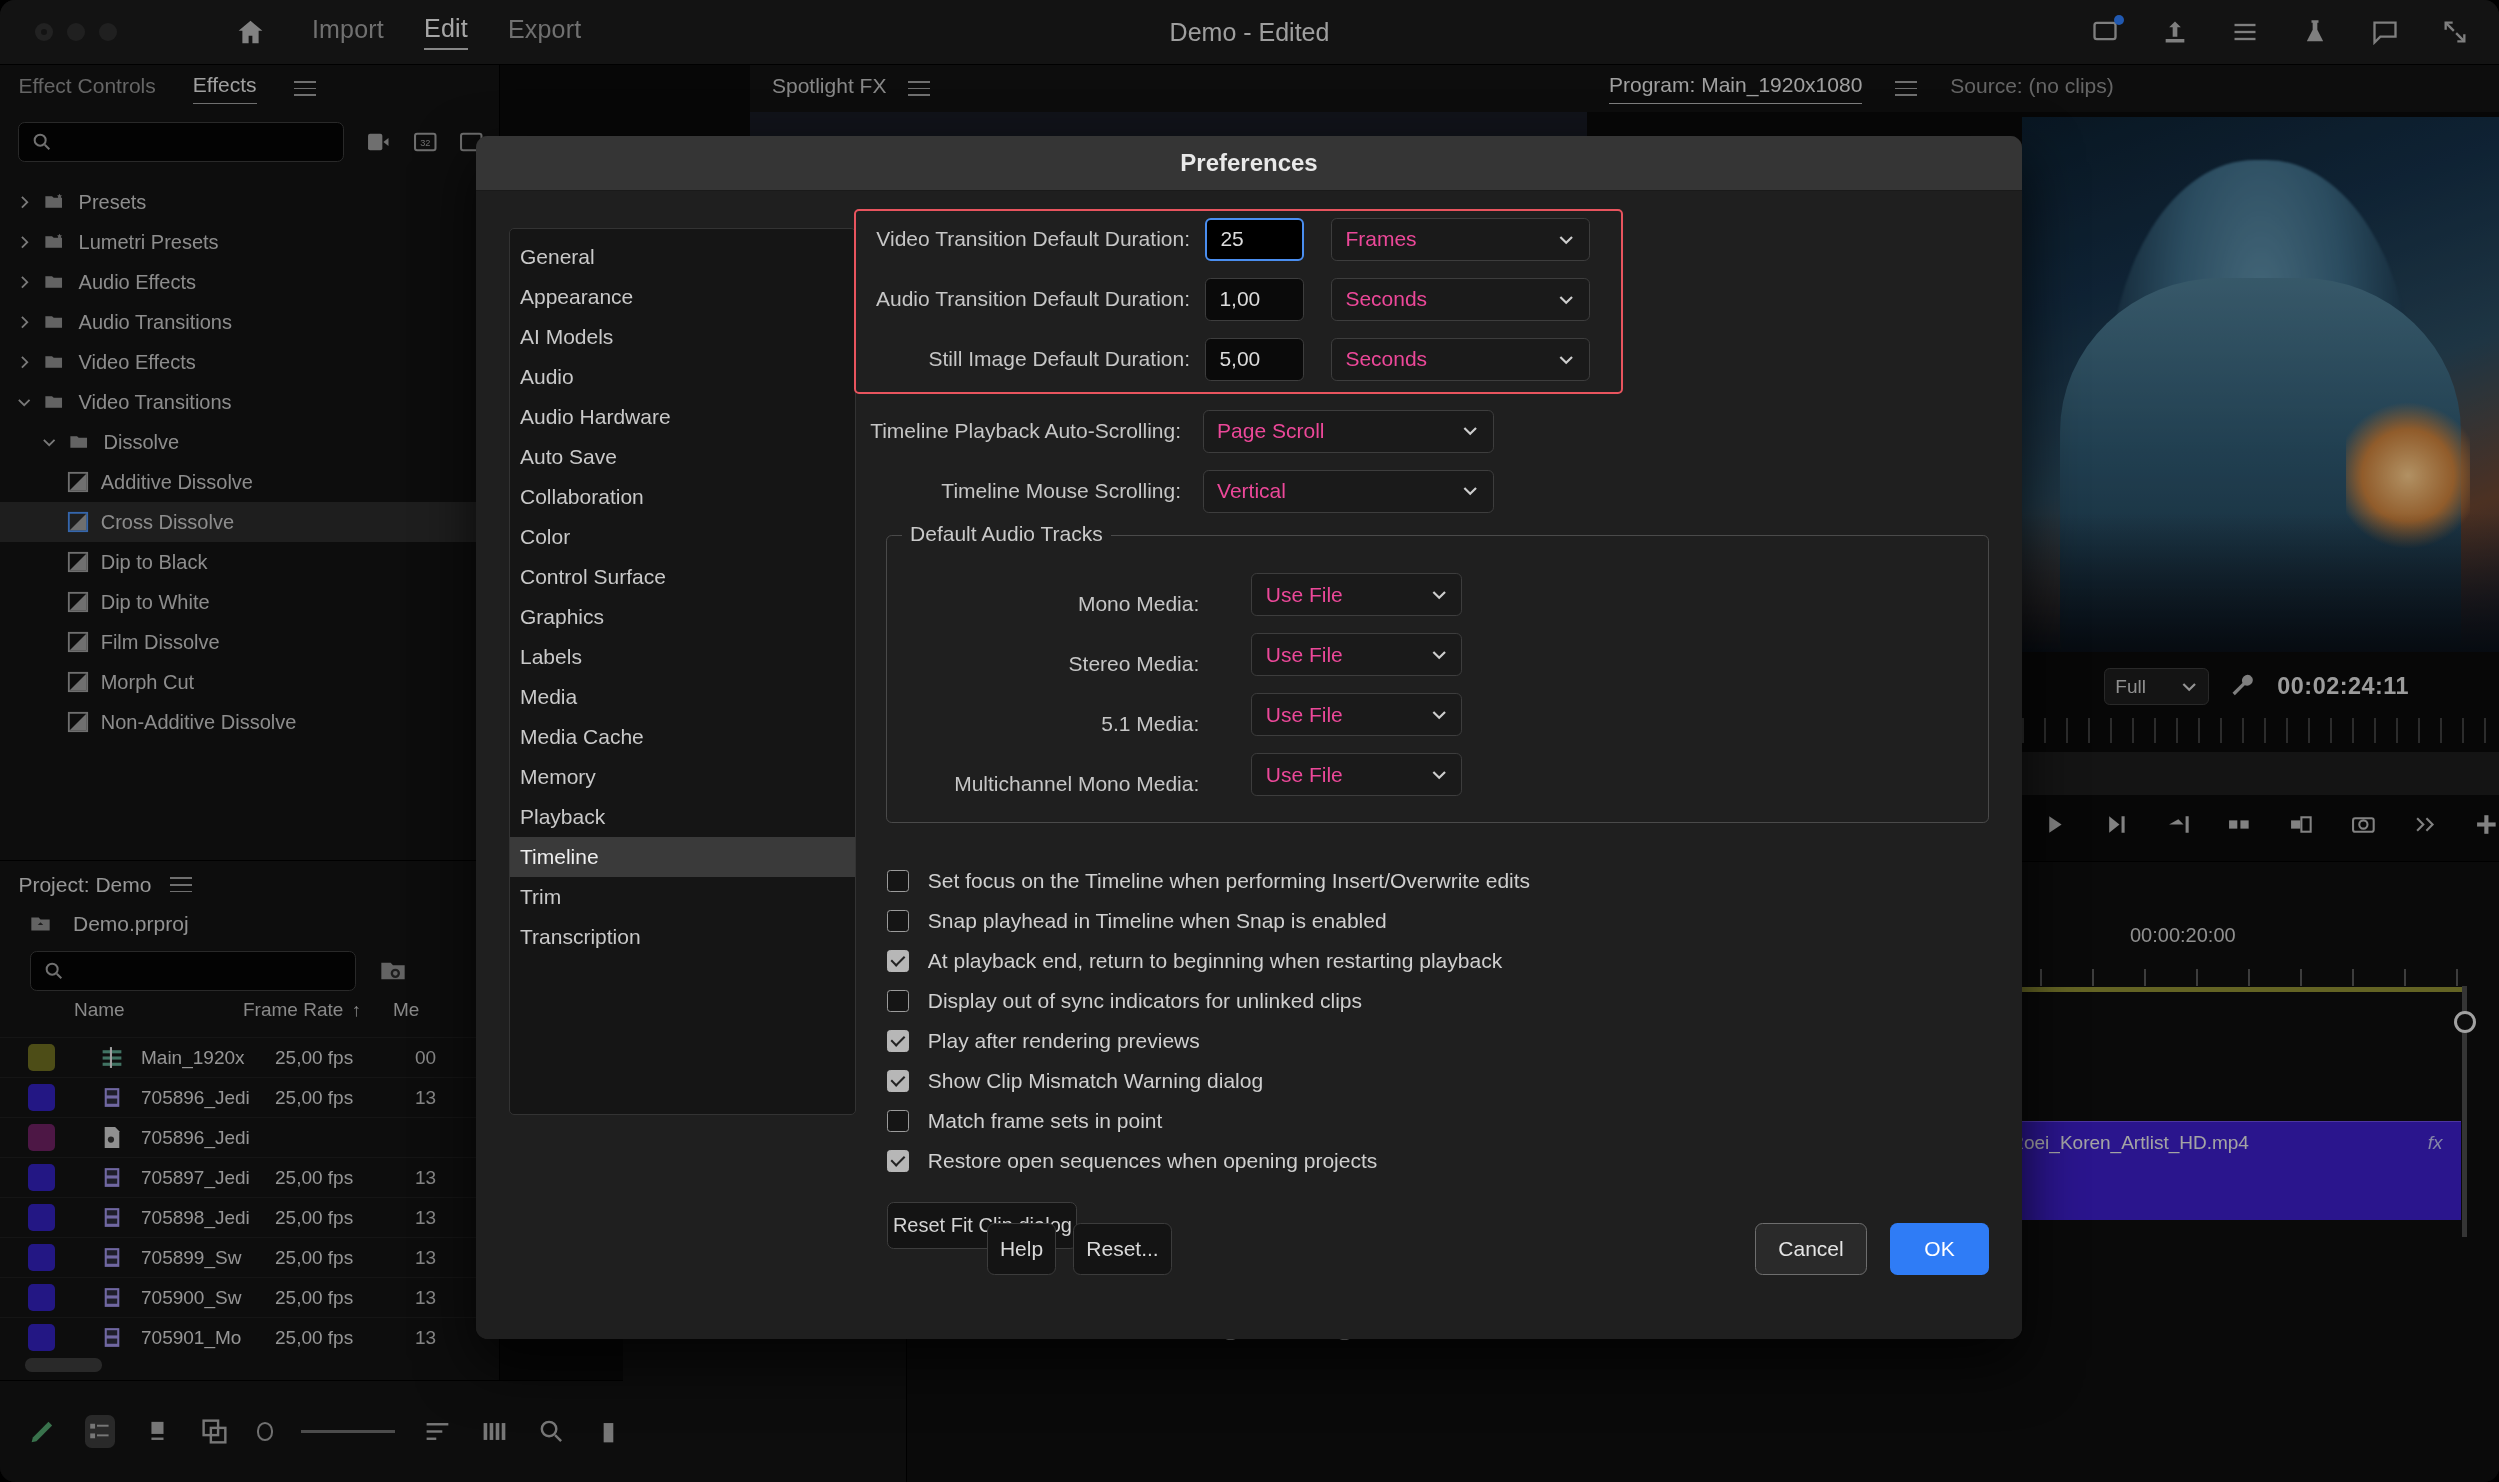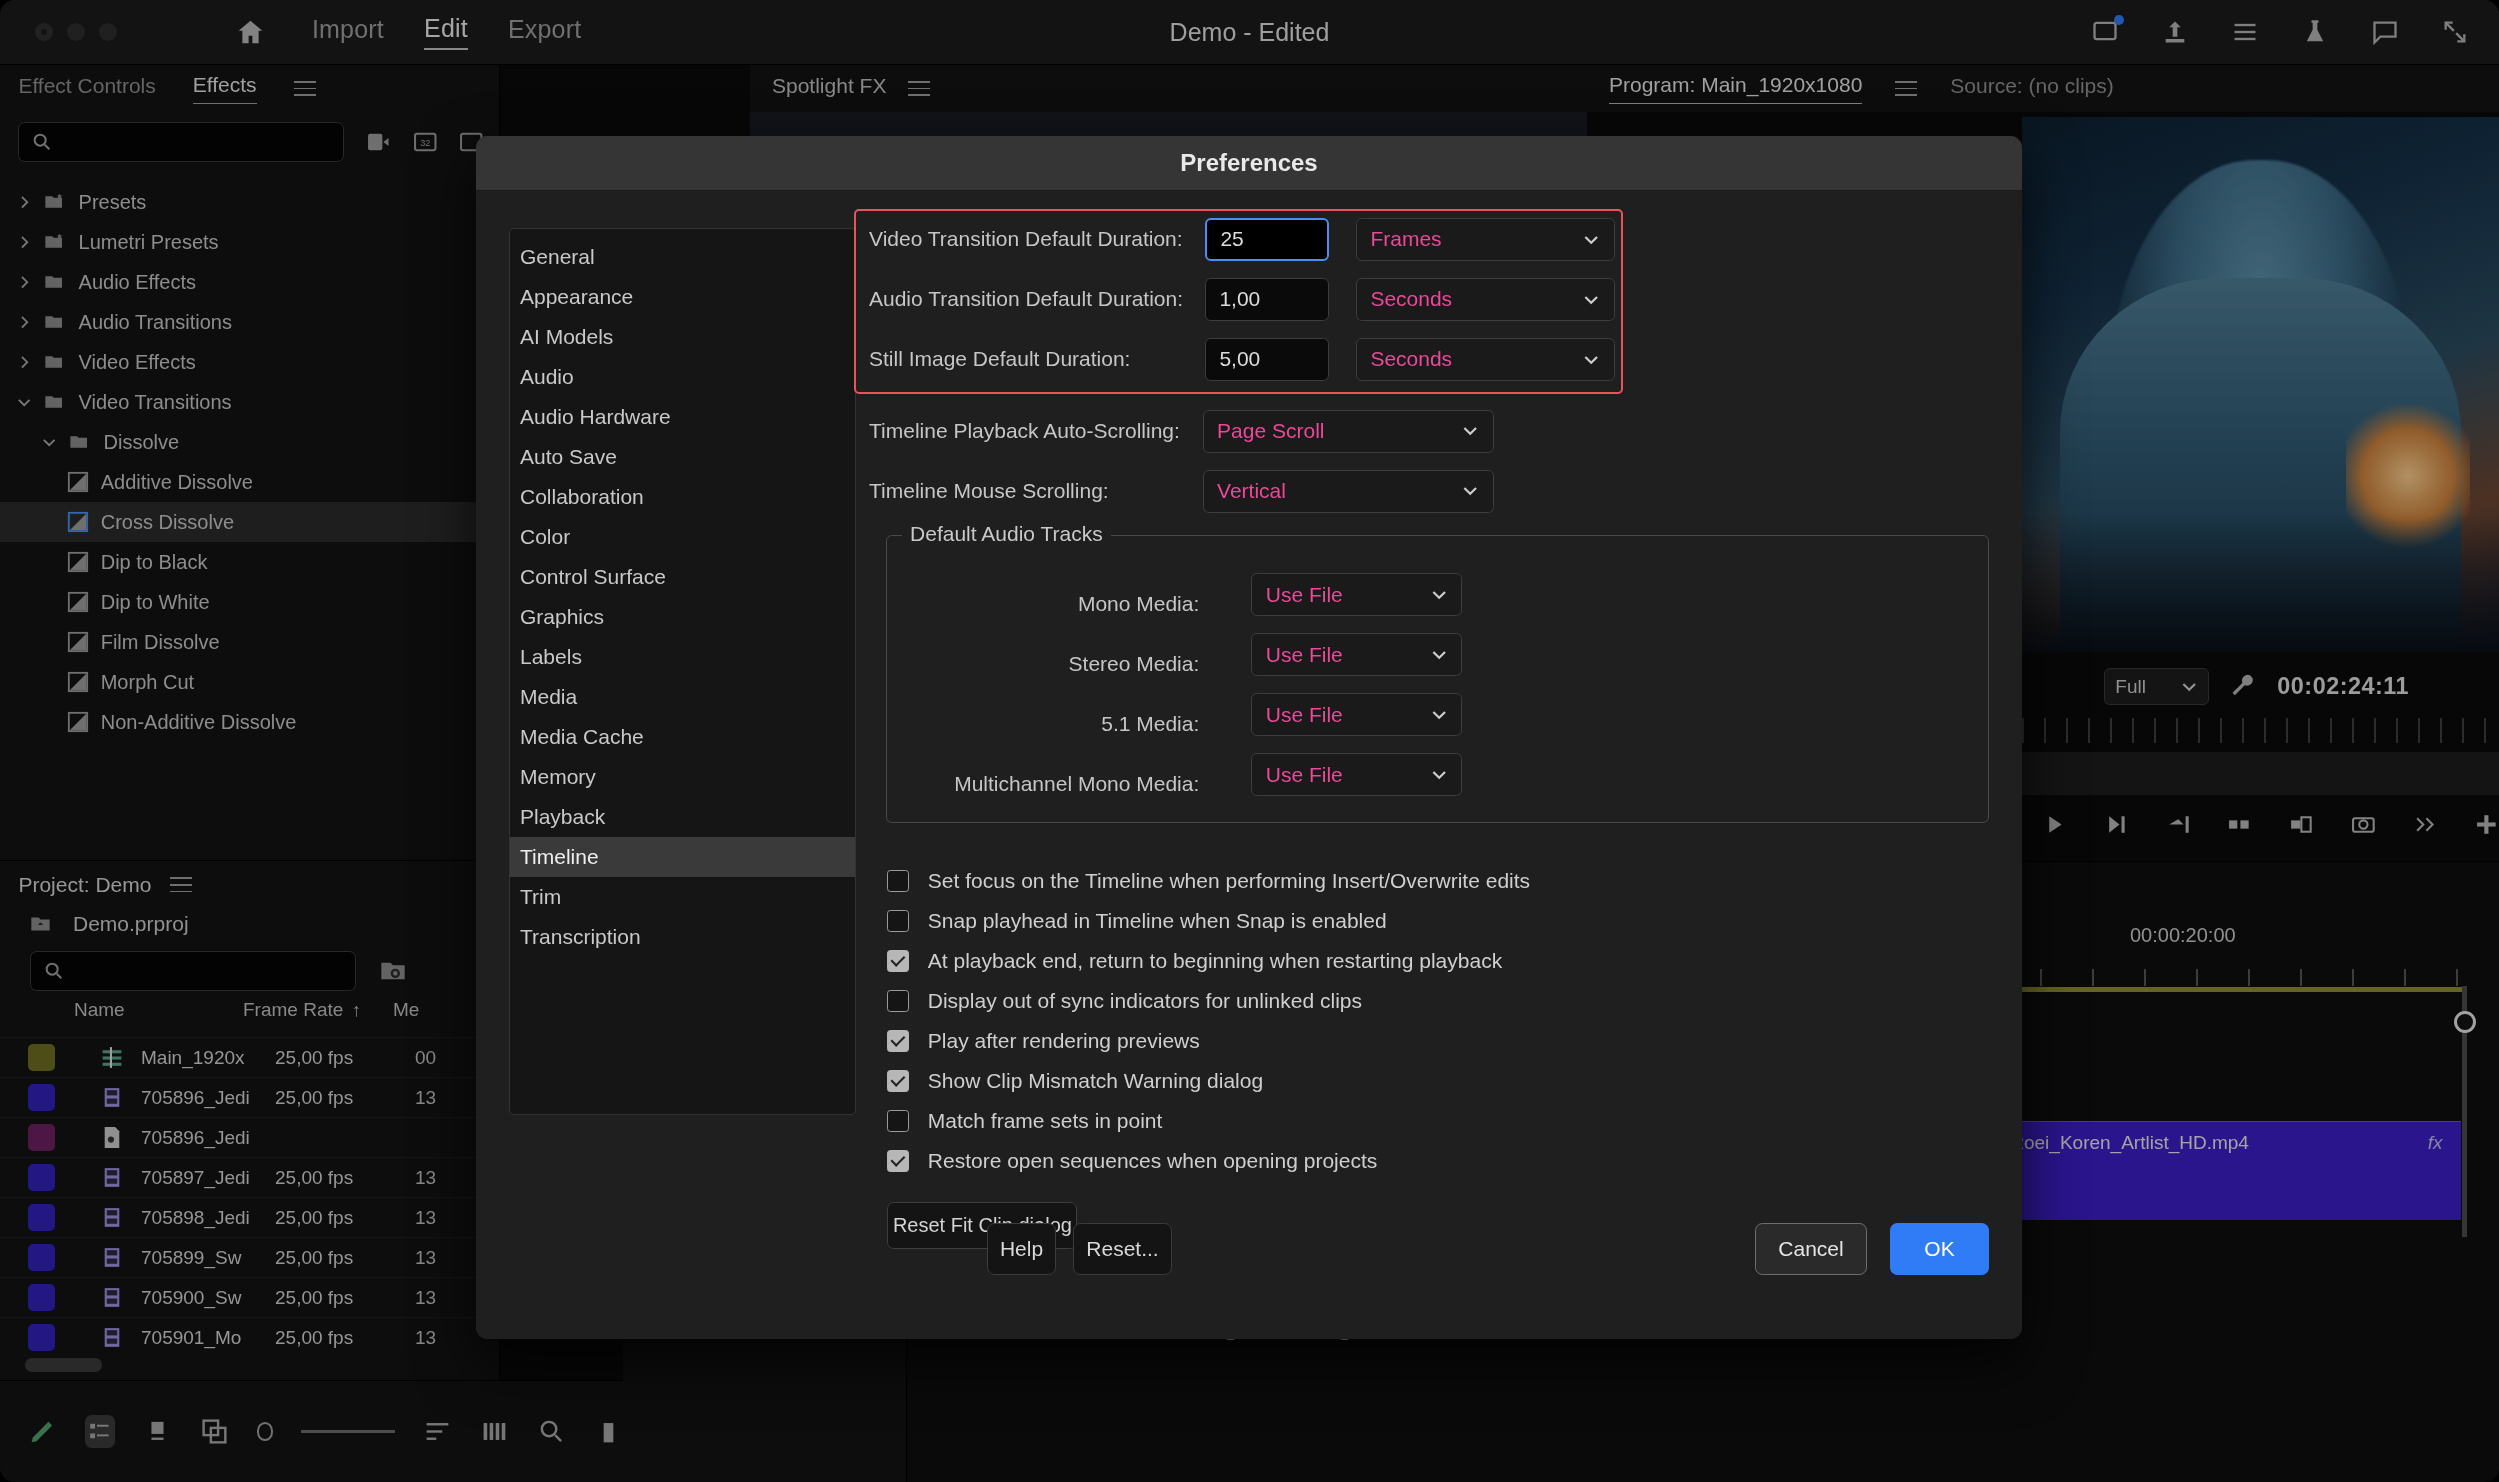--- a/index.html
+++ b/index.html
@@ -266,23 +266,23 @@
   }
   .cat.sel{ background:#3a3a3a;color:#eee;}
   .content{
     position:absolute;left:393px;top:18.4px;right:22px;bottom:0;
   }
   .hl-box{
     position:absolute;left:-15px;top:0;width:769px;height:185px;
     border:2.5px solid #e8545e;border-radius:5px;
   }
   .frow{ display:flex;align-items:center;height:60px;}
-  .flabel{ width:336px;font-size:21px;color:#c6c6c6;padding-right:15px;}
+  .flabel{ width:336px;text-align:right;font-size:21px;color:#c6c6c6;padding-right:15px;}
   .fin{
-    width:124px;height:43px;background:#0a0a0a;border:0.8px solid #3d3d3d;border-radius:5.8px;
+    width:99px;height:43px;background:#0a0a0a;border:0.8px solid #3d3d3d;border-radius:5.8px;
     display:flex;align-items:center;padding-left:13.4px;font-size:21px;color:#dcdcdc;
   }
   .fin.focus{ border:2.5px solid #4a8ef0; background:#000;}
   .sel-box{
     height:43px;background:#1a1a1a;border:0.8px solid #3d3d3d;border-radius:5.8px;
     display:flex;align-items:center;justify-content:space-between;
     padding:0 13.4px;font-size:21px;color:#ec4899;
   }
   .w-unit{ width:259px; margin-left:27px;}
   .w-scroll{ width:291px; margin-left:6.7px;}

